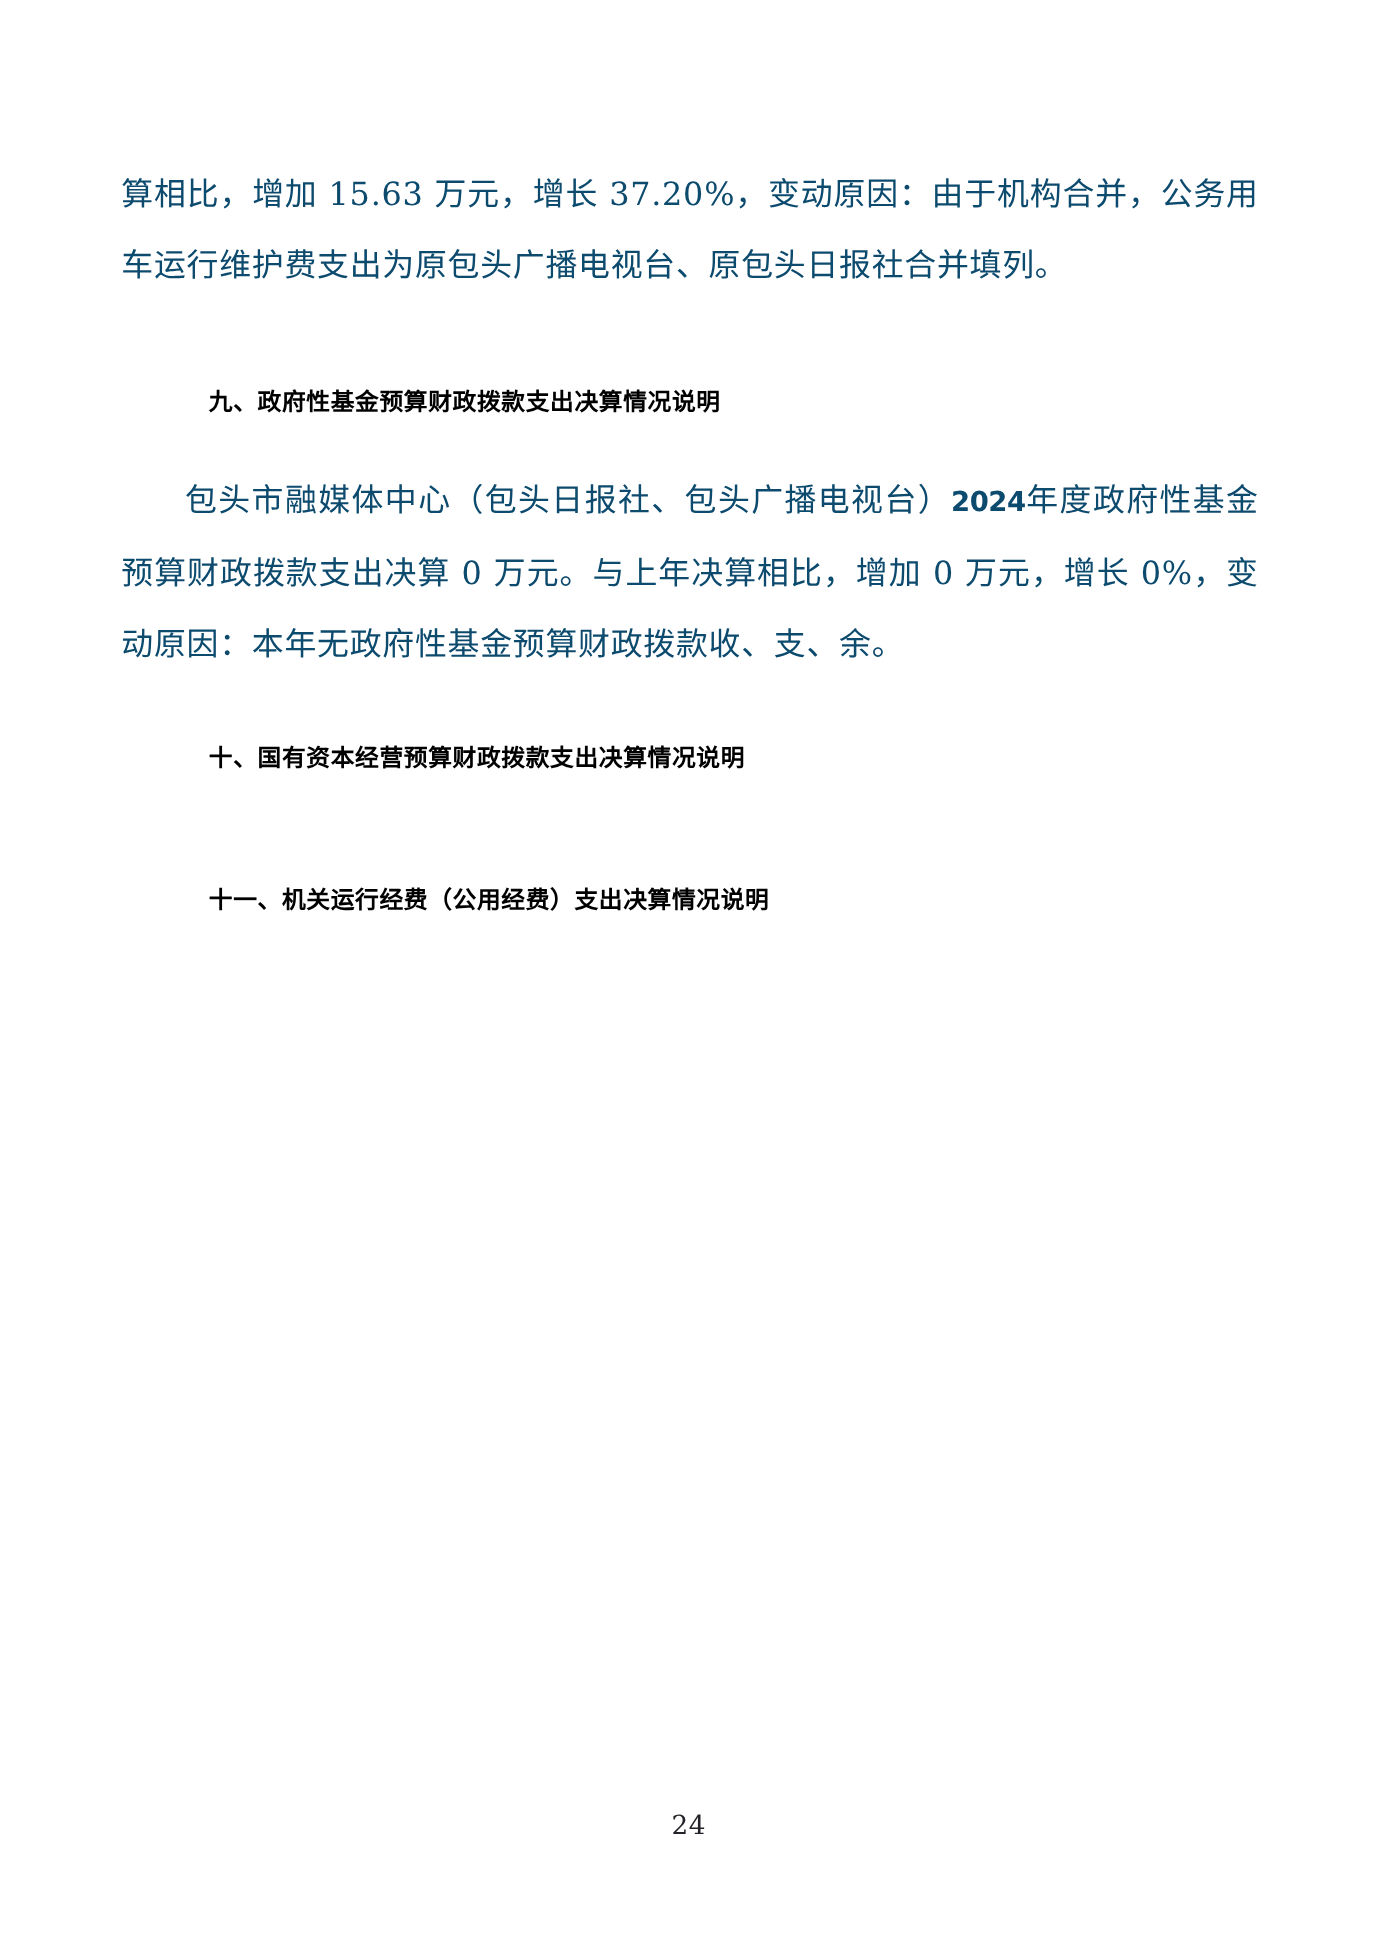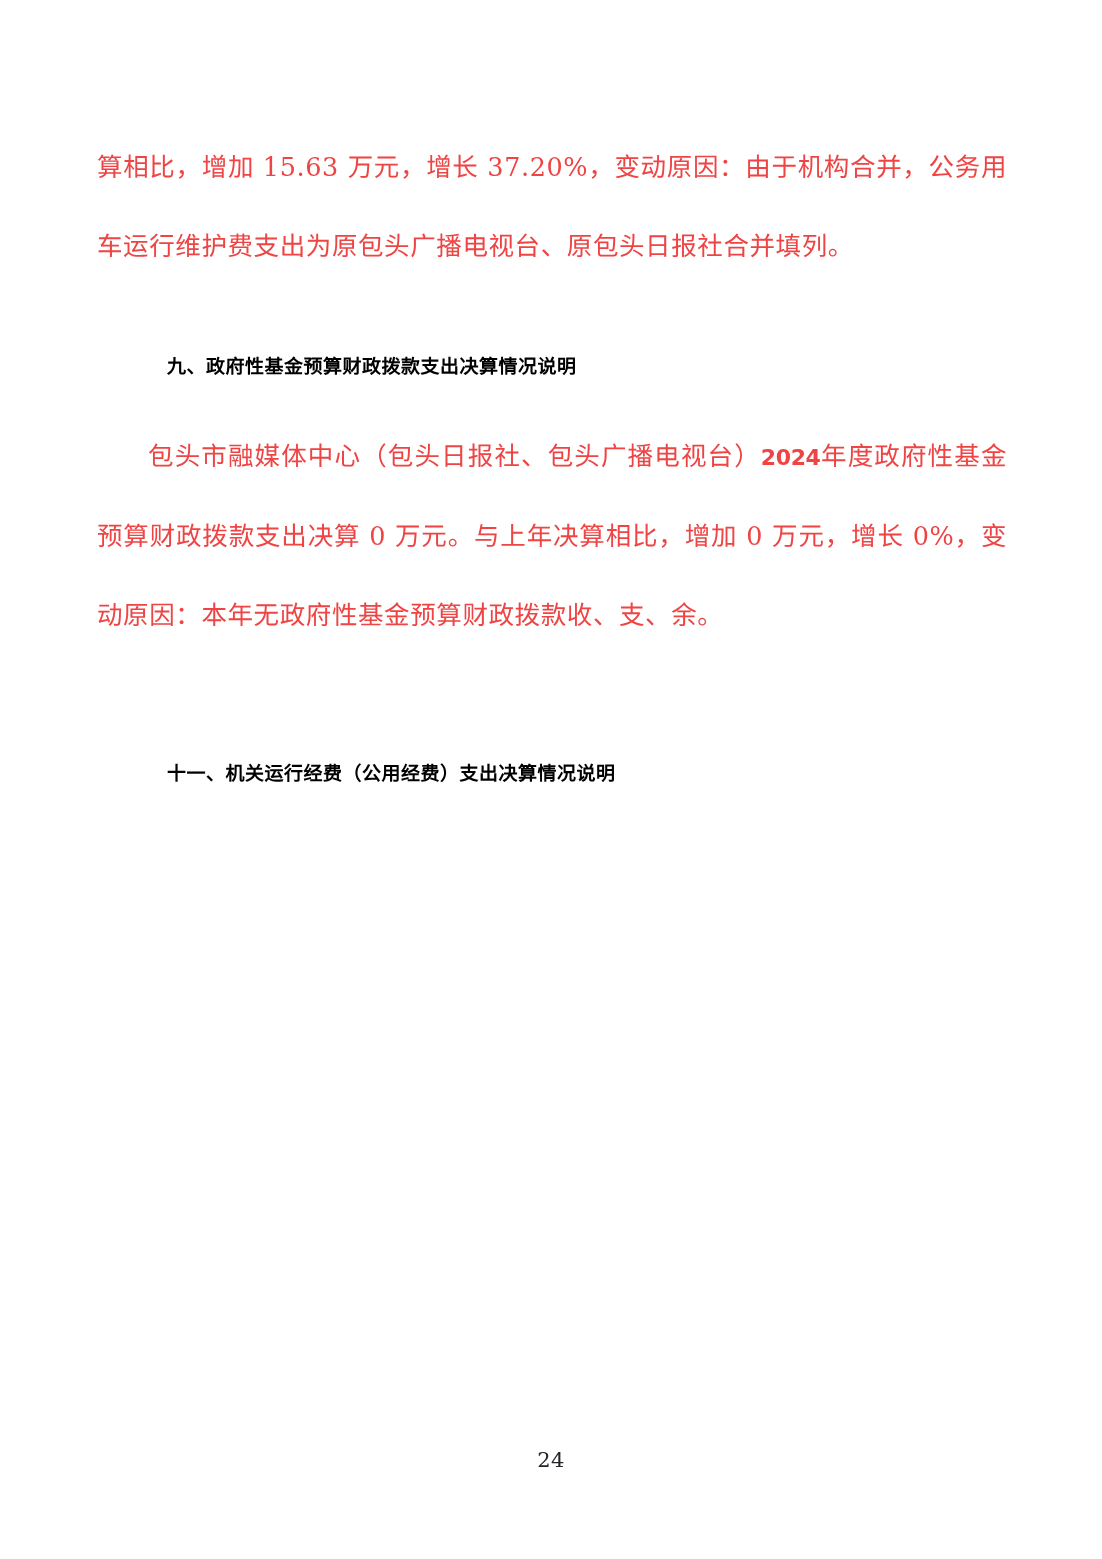--- a/index.html
+++ b/index.html
@@ -26,25 +26,25 @@
     position: absolute;
     left: 97px;
     top: 128px;
     width: 910px;
   }
 
   
   .para {
     font-family: "DejaVu Serif", "Liberation Serif", serif;
     font-size: 25.5px;
-    line-height: 79px;
+    line-height: 57px;
     text-align: justify;
     text-justify: inter-ideograph;
     letter-spacing: 0.6px;
-    color: #ef4444;
+    color: #0c4a6e;
     margin: 0;
     font-weight: 400;
   }
 
   .para.indent {
     text-indent: 2em;
   }
 
   
   .para.cont {
@@ -105,20 +105,21 @@
     <div class="gap-md"></div>
 
     <h2 class="heading">九、政府性基金预算财政拨款支出决算情况说明</h2>
 
     <div class="gap-sm"></div>
 
     <p class="para indent"><span>包头市融媒体中心（包头日报社、包头广播电视台）</span><span class="year">2024</span><span>年度政府性基金预算财政拨款支出决算 0 万元。与上年决算相比，增加 0 万元，增长 0%，变动原因：本年无政府性基金预算财政拨款收、支、余。</span></p>
 
     <div class="gap-lg"></div>
 
+    <h2 class="heading">十、国有资本经营预算财政拨款支出决算情况说明</h2>
 
     <div class="gap-sm"></div>
 
 
     <div class="gap-lg"></div>
 
     <h2 class="heading">十一、机关运行经费（公用经费）支出决算情况说明</h2>
 
     <div class="gap-sm"></div>
 

